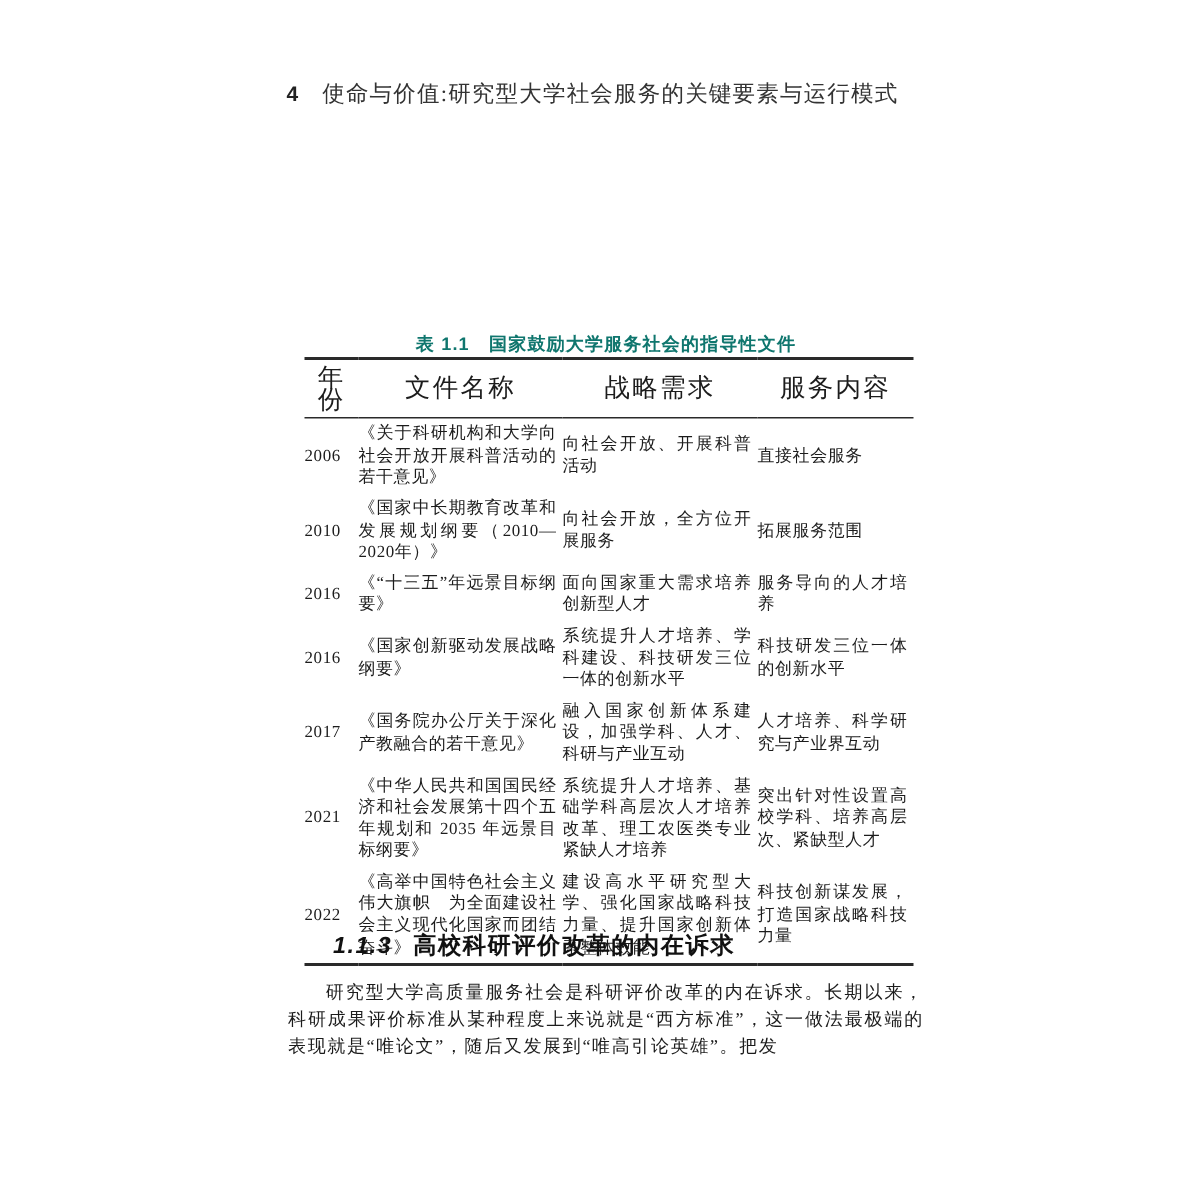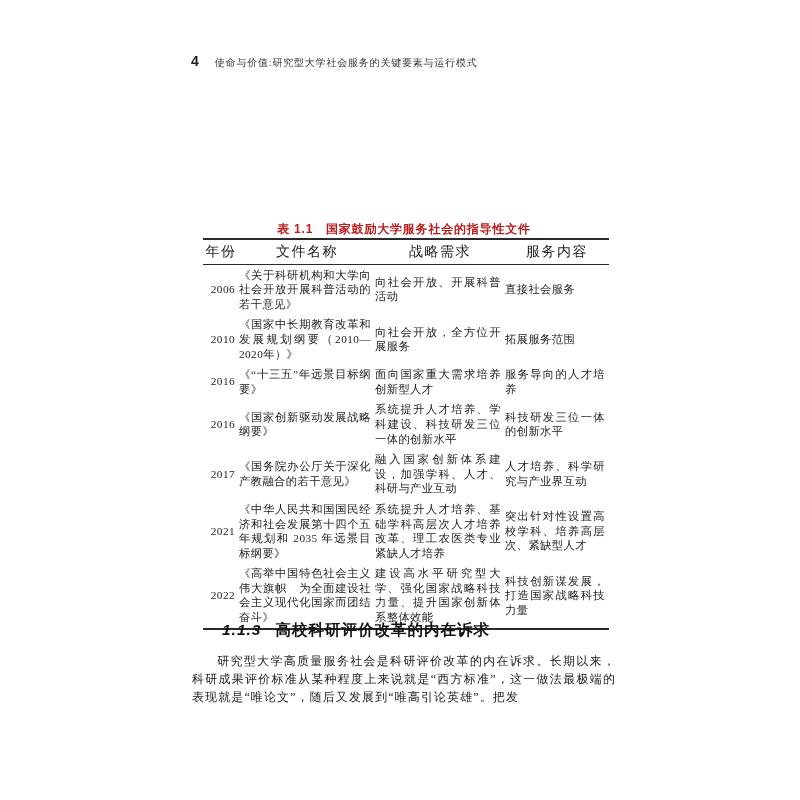--- a/index.html
+++ b/index.html
@@ -20,63 +20,63 @@
     position: absolute;
     top: 53px; left: 191px; width: 424px;
     display: flex; align-items: baseline;
   }
   .page-number {
     font-family: "Liberation Sans", "DejaVu Sans", sans-serif;
     font-weight: bold; font-size: 14px; color: #222;
   }
   .running-title {
     margin-left: 16px;
-    font-size: 10px; letter-spacing: 0.8px; color: #333;
+    font-size: 15px; letter-spacing: 0.8px; color: #333;
   }
   
   .intro-para {
     position: absolute;
     top: 97px; left: 192px; width: 424px;
     font-size: 14.8px; line-height: 22.3px;
     letter-spacing: 1.1px;
     text-align: justify; text-justify: inter-ideograph;
   }
   
   .table-caption {
     position: absolute;
     top: 221px; left: 192px; width: 424px;
     text-align: center;
     font-family: "Liberation Sans", "DejaVu Sans", sans-serif;
     font-weight: bold; font-size: 12px; letter-spacing: 0.8px;
-    color: #b91c1c;
+    color: #0f766e;
   }
   
   table.policy-table {
     position: absolute;
     top: 238px; left: 203px; width: 406px;
     border-collapse: collapse;
     border-top: 2px solid #2a2a2a;
     border-bottom: 2px solid #2a2a2a;
     font-size: 11.3px; line-height: 14.6px;
     letter-spacing: 0.4px;
     color: #1c1c1c;
   }
   table.policy-table thead th {
     font-weight: normal;
-    font-size: 14px;
+    font-size: 17px;
     letter-spacing: 1.5px;
     text-align: center;
     padding: 5px 2px 4px 2px;
     border-bottom: 1px solid #2a2a2a;
   }
   table.policy-table td {
     vertical-align: middle;
     padding: 3px 4px 3px 0;
   }
-  td.col-year { text-align: right; width: 36px; padding-right: 2px; }
+  td.col-year { text-align: left; width: 36px; padding-right: 2px; }
   td.col-doc  { width: 136px; text-align: justify; text-justify: inter-ideograph; }
   td.col-strat{ width: 130px; text-align: justify; text-justify: inter-ideograph; }
   td.col-serv { width: 104px; text-align: justify; text-justify: inter-ideograph; padding-right: 0; }
   th.h-doc, th.h-strat { }
   
   .section-heading {
     position: absolute;
     top: 620px; left: 222px; width: 394px;
     font-family: "Liberation Sans", "DejaVu Sans", sans-serif;
     font-weight: bold; font-size: 15.5px; letter-spacing: 1px;

